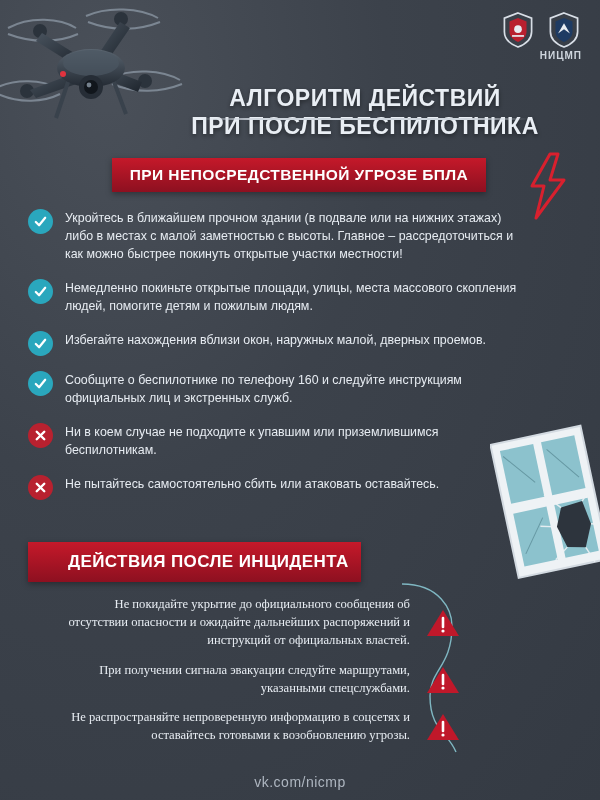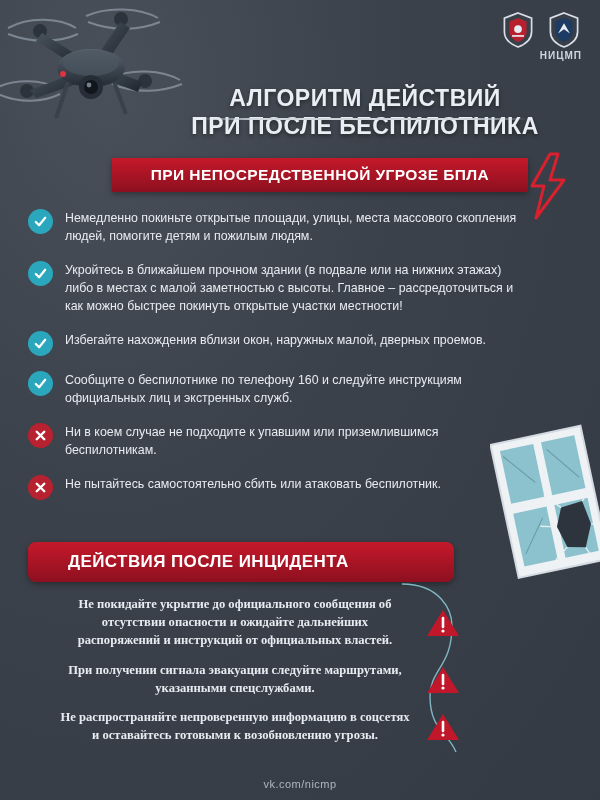--- a/index.html
+++ b/index.html
@@ -55,26 +55,26 @@
   .banner {
     position:absolute;
     background:linear-gradient(to bottom, #c5192a, #8d1020);
     color:#fff;
     font-weight:bold;
     display:flex; align-items:center;
     letter-spacing:.4px;
     box-shadow:0 2px 6px rgba(0,0,0,.35);
   }
   .banner-1 {
-    left:112px; top:158px; width:416px; height:34px;
+    left:112px; top:158px; width:374px; height:34px;
     justify-content:center; font-size:15.5px;
   }
   .banner-2 {
-    left:28px; top:542px; width:426px; height:40px;
-    padding-left:40px; font-size:17px;border-radius:8px;
+    left:28px; top:542px; width:333px; height:40px;
+    padding-left:40px; font-size:17px;
   }
 
   
   .lightning { position:absolute; right:28px; top:152px; width:52px; height:68px; }
 
   
   .list { position:absolute; left:28px; top:208px; width:500px; }
   .item { display:flex; margin-bottom:14px; }
   .mark {
     flex:0 0 auto;
@@ -97,33 +97,32 @@
   
   .after { position:absolute; left:60px; top:596px; width:400px; }
   .after-row {
     display:flex; align-items:center; justify-content:flex-end;
     margin-bottom:12px;
   }
   .after-text {
     color:#e7ecf2;
     font-family:"Liberation Serif", serif;
     font-size:12.6px; line-height:1.42;
-    text-align:center;
+    text-align:right;
     flex:1;
-    font-weight:bold;
   }
   .warn {
     flex:0 0 auto; width:34px; height:30px; margin-left:16px;
   }
   .connector { position:absolute; left:400px; top:570px; width:80px; height:200px; }
 
   
   .footer {
     position:absolute; left:0; right:0; bottom:10px;
-    text-align:center; color:#aeb6c0; font-size:11px; letter-spacing:.5px;
+    text-align:center; color:#aeb6c0; font-size:14px; letter-spacing:.5px;
   }
 </style>
 </head>
 <body>
 
 <div class="poster">
 
   <div class="drone">
     <svg viewBox="0 0 210 160" xmlns="http://www.w3.org/2000/svg">
       <defs>
@@ -206,66 +205,66 @@
   </div>
 
   <div class="list">
 
     <div class="item">
       <div class="mark ok">
         <svg viewBox="0 0 16 16" xmlns="http://www.w3.org/2000/svg">
             <path d="M3 8.5 L6.5 12 L13 4" fill="none" stroke="#fff" stroke-width="2.4" stroke-linecap="round" stroke-linejoin="round"></path>
           </svg>
       </div>
+      <div class="item-text">Укройтесь в ближайшем прочном здании (в подвале или на нижних этажах) либо в местах с малой заметностью с высоты. Главное – рассредоточиться и как можно быстрее покинуть открытые участки местности!</div>
+    </div>
+
+    <div class="item">
+      <div class="mark ok">
+        <svg viewBox="0 0 16 16" xmlns="http://www.w3.org/2000/svg">
+            <path d="M3 8.5 L6.5 12 L13 4" fill="none" stroke="#fff" stroke-width="2.4" stroke-linecap="round" stroke-linejoin="round"></path>
+          </svg>
+      </div>
       <div class="item-text">Немедленно покиньте открытые площади, улицы, места массового скопления людей, помогите детям и пожилым людям.</div>
     </div>
 
     <div class="item">
       <div class="mark ok">
         <svg viewBox="0 0 16 16" xmlns="http://www.w3.org/2000/svg">
             <path d="M3 8.5 L6.5 12 L13 4" fill="none" stroke="#fff" stroke-width="2.4" stroke-linecap="round" stroke-linejoin="round"></path>
           </svg>
       </div>
-      <div class="item-text">Укройтесь в ближайшем прочном здании (в подвале или на нижних этажах) либо в местах с малой заметностью с высоты. Главное – рассредоточиться и как можно быстрее покинуть открытые участки местности!</div>
+      <div class="item-text">Избегайте нахождения вблизи окон, наружных малой, дверных проемов.</div>
     </div>
 
     <div class="item">
       <div class="mark ok">
         <svg viewBox="0 0 16 16" xmlns="http://www.w3.org/2000/svg">
             <path d="M3 8.5 L6.5 12 L13 4" fill="none" stroke="#fff" stroke-width="2.4" stroke-linecap="round" stroke-linejoin="round"></path>
           </svg>
       </div>
-      <div class="item-text">Избегайте нахождения вблизи окон, наружных малой, дверных проемов.</div>
-    </div>
-
-    <div class="item">
-      <div class="mark ok">
-        <svg viewBox="0 0 16 16" xmlns="http://www.w3.org/2000/svg">
-            <path d="M3 8.5 L6.5 12 L13 4" fill="none" stroke="#fff" stroke-width="2.4" stroke-linecap="round" stroke-linejoin="round"></path>
-          </svg>
-      </div>
       <div class="item-text">Сообщите о беспилотнике по телефону 160 и следуйте инструкциям официальных лиц и экстренных служб.</div>
     </div>
 
     <div class="item">
       <div class="mark no">
         <svg viewBox="0 0 16 16" xmlns="http://www.w3.org/2000/svg">
             <path d="M4 4 L12 12 M12 4 L4 12" fill="none" stroke="#fff" stroke-width="2.6" stroke-linecap="round"></path>
           </svg>
       </div>
       <div class="item-text">Ни в коем случае не подходите к упавшим или приземлившимся беспилотникам.</div>
     </div>
 
     <div class="item">
       <div class="mark no">
         <svg viewBox="0 0 16 16" xmlns="http://www.w3.org/2000/svg">
             <path d="M4 4 L12 12 M12 4 L4 12" fill="none" stroke="#fff" stroke-width="2.6" stroke-linecap="round"></path>
           </svg>
       </div>
-      <div class="item-text">Не пытайтесь самостоятельно сбить или атаковать беспилотник.</div>
+      <div class="item-text">Не пытайтесь самостоятельно сбить или атаковать оставайтесь.</div>
     </div>
 
   </div>
 
   <div class="window-ill">
     <svg viewBox="0 0 118 160" xmlns="http://www.w3.org/2000/svg">
       <g transform="rotate(-12 59 80)">
         <rect x="14" y="10" width="92" height="136" fill="#eef2f5" stroke="#d3dae1" stroke-width="2"></rect>
         <rect x="22" y="18" width="34" height="54" fill="#8cc2cd"></rect>
         <rect x="64" y="18" width="34" height="54" fill="#8cc2cd"></rect>

